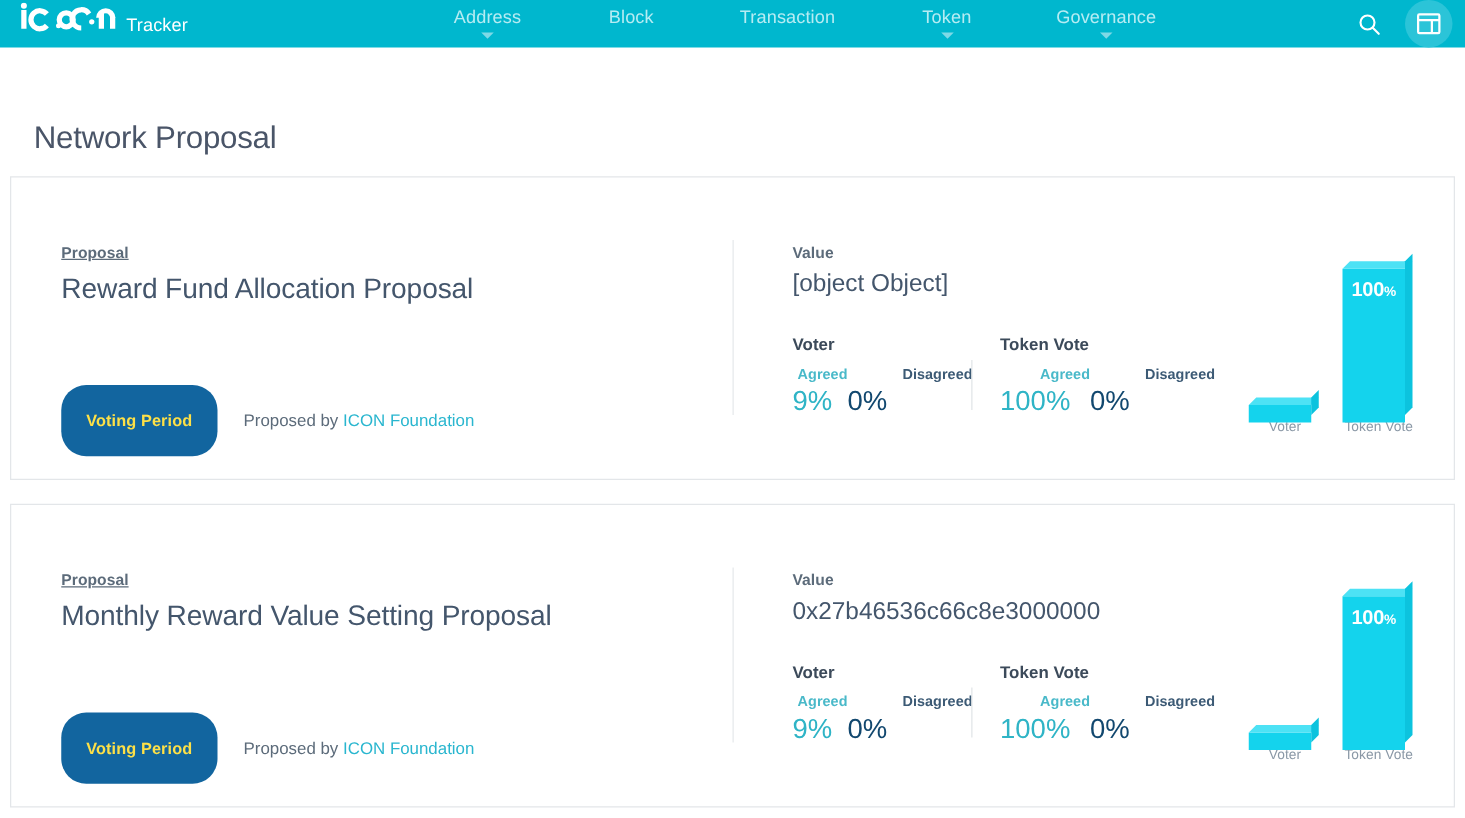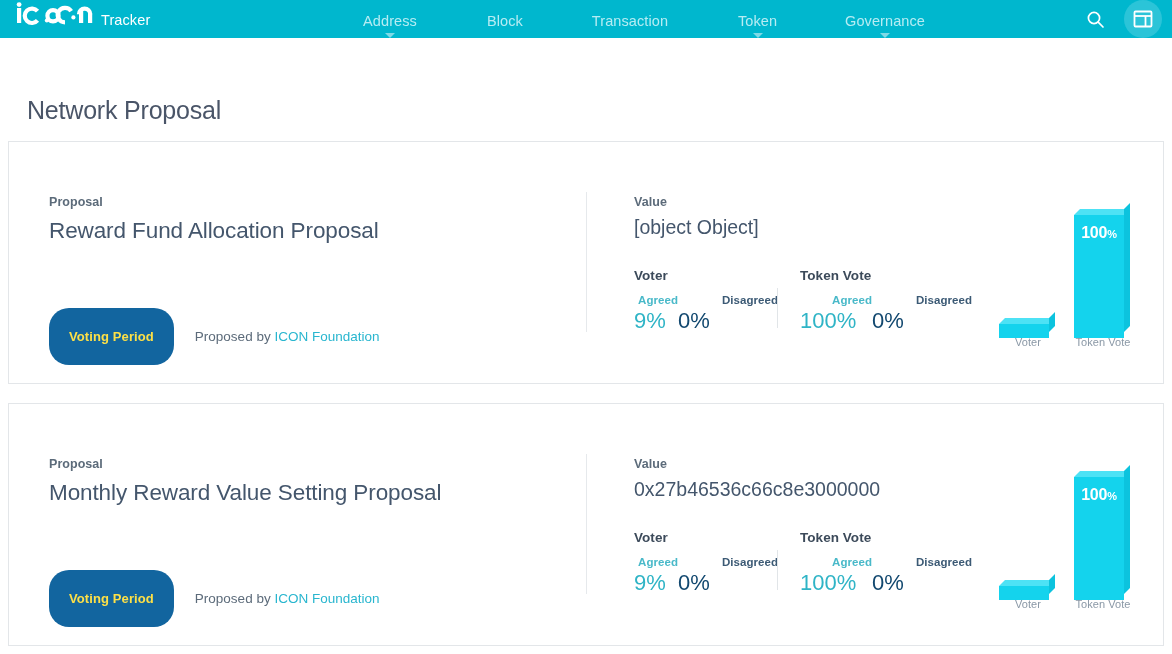--- a/index.html
+++ b/index.html
@@ -46,21 +46,21 @@
     position: relative;
     top: -1px;
   }
 
   .nav {
     position: absolute;
     left: 330px;
     top: 0;
     height: 38px;
     display: flex;
-    align-items: flex-end;
+    align-items: flex-start;
   }
   .nav-item {
     position: relative;
     color: #b6ecf3;
     font-size: 14.5px;
     padding: 6px 0 0 0;
     margin-right: 0;
     text-align: center;
     cursor: pointer;
     letter-spacing: 0.1px;
@@ -131,20 +131,21 @@
   .label-sm {
     font-size: 12.5px;
     color: #5c6b7a;
     font-weight: 600;
     letter-spacing: 0.05px;
   }
   .proposal-label {
     position: absolute;
     left: 40px;
     top: 53px;
+    text-decoration: underline;
   }
   .proposal-title {
     position: absolute;
     left: 40px;
     top: 76px;
     font-size: 22.5px;
     color: #44566c;
     font-weight: 400;
     letter-spacing: -0.1px;
     white-space: nowrap;

